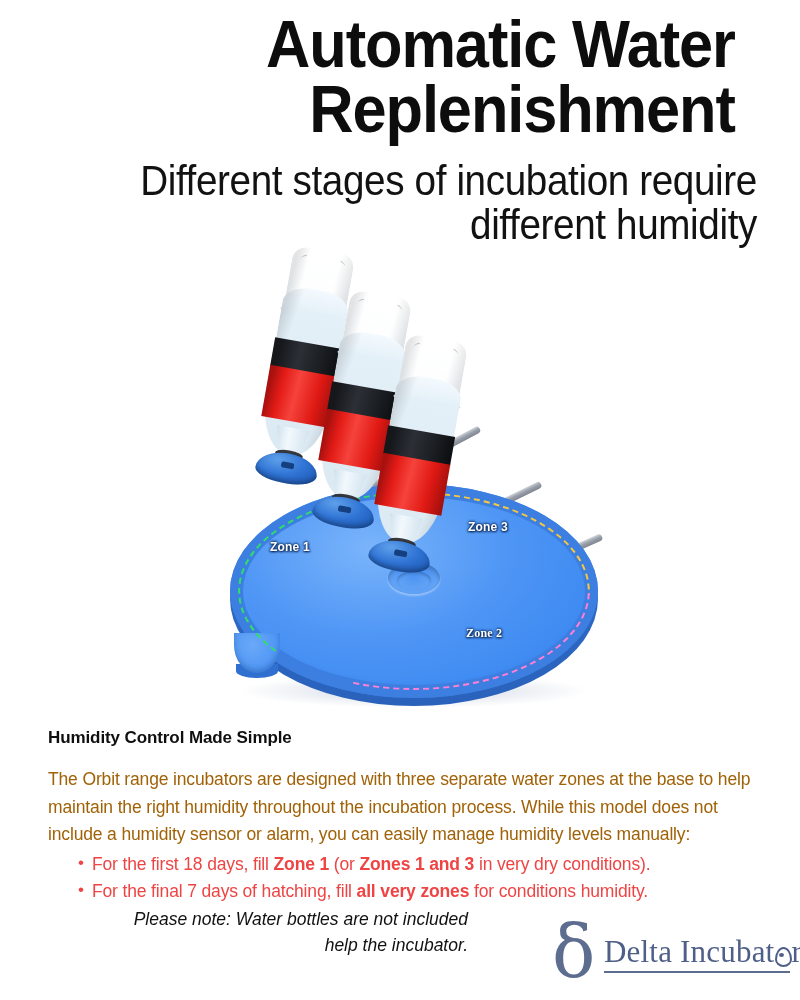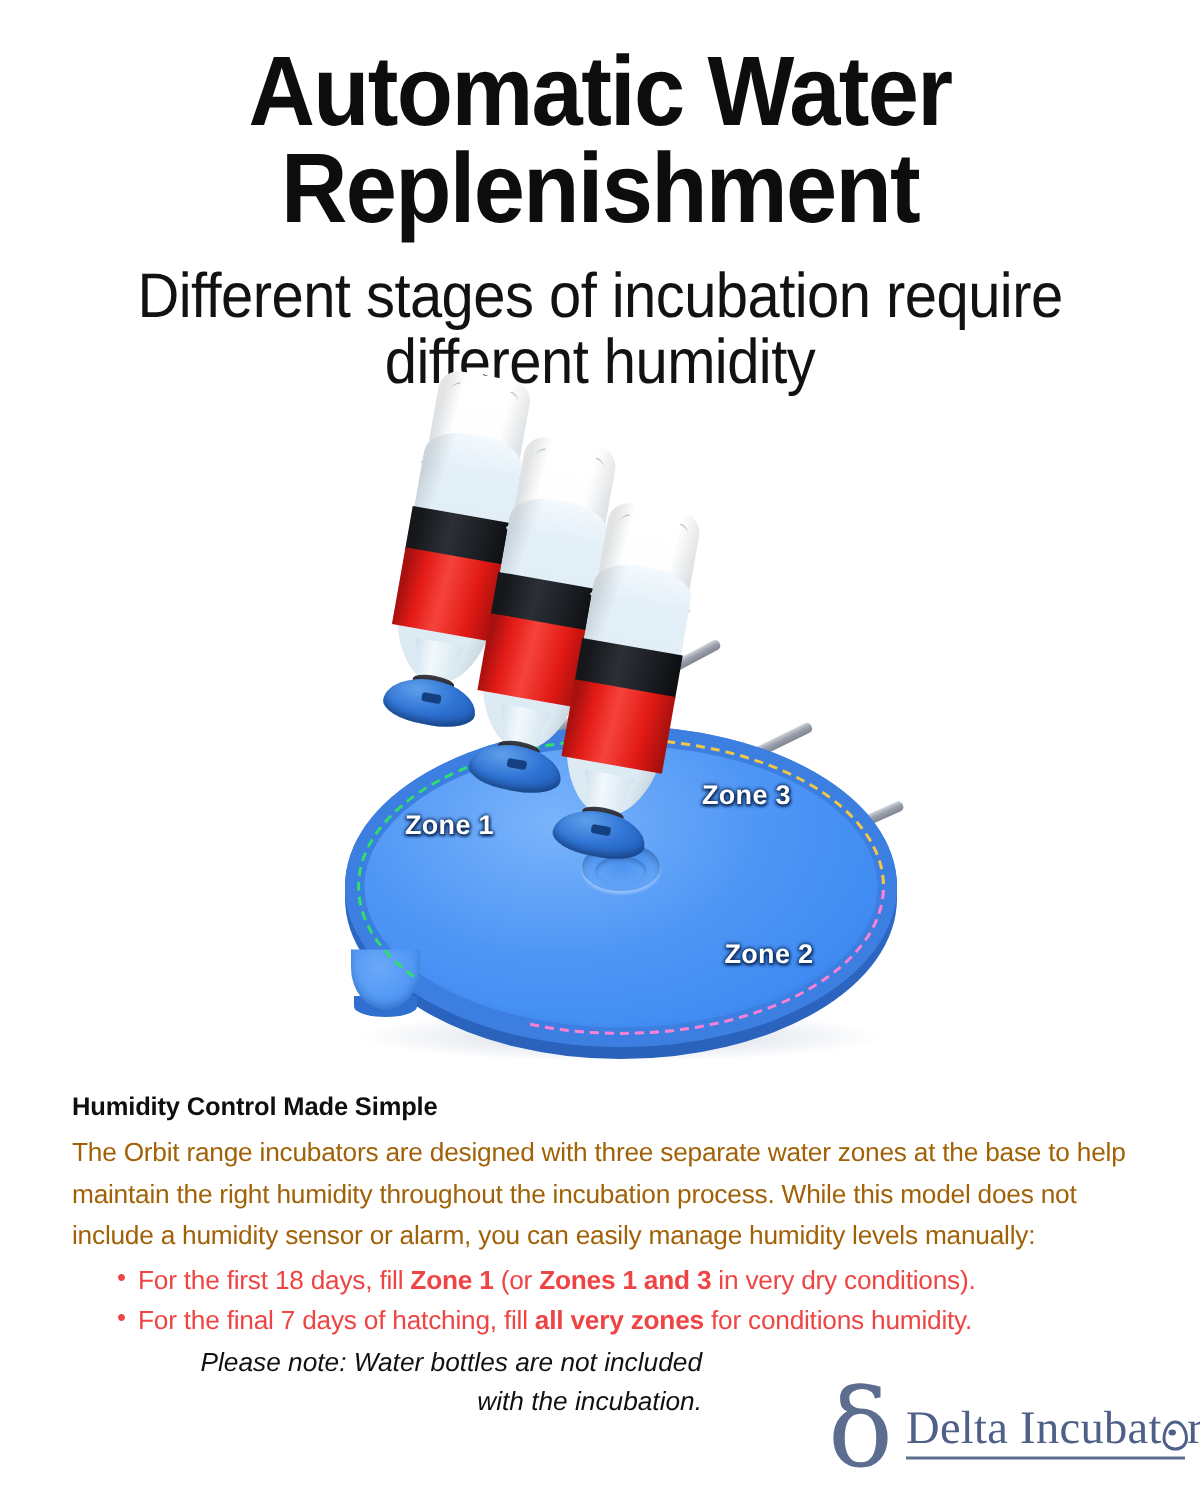--- a/index.html
+++ b/index.html
@@ -6,21 +6,21 @@
   body {
     width: 800px; height: 1000px;
     background: #ffffff;
     font-family: "Liberation Sans", sans-serif;
     color: #111111;
     overflow: hidden;
     position: relative;
   }
 
   
-  .header { padding-top: 28px; text-align: center; }
+  .header { padding-top: 12px; text-align: right; }
   .title {
     font-size: 66px;
     font-weight: bold;
     line-height: 0.99;
     letter-spacing: -1.2px;
     color: #0d0d0d;
     padding: 0 40px;
     transform: scaleX(0.93);
   }
   .subtitle {
@@ -169,31 +169,31 @@
     border-radius: 0 0 50% 50% / 0 0 70% 70%;
     box-shadow: inset 0 -3px 5px rgba(20,60,120,.3);
   }
   .notch-side {
     position: absolute; left: 8px; top: 186px; width: 42px; height: 14px;
     background: #2f6fd0; border-radius: 0 0 50% 50%;
   }
 
   .zone-label {
     position: absolute;
-    font-size: 18px; font-weight: bold; color: #ffffff;
+    font-size: 12px; font-weight: bold; color: #ffffff;
     letter-spacing: .2px;
     text-shadow: 0 0 3px rgba(10,40,90,.95), 1px 1px 2px rgba(10,40,90,.9),
                  -1px 1px 2px rgba(10,40,90,.6), 0 -1px 2px rgba(10,40,90,.6);
     white-space: nowrap;
   }
 
   
   .content { position: absolute; left: 48px; top: 728px; width: 716px; }
   .content h2 {
-    margin: 0 0 7px 0;
+    margin: 0 0 18px 0;
     font-size: 17px; font-weight: bold; color: #0f0f0f;
     letter-spacing: -.1px;
   }
   .content p {
     margin: 0; font-size: 17.5px; line-height: 1.58; color: #a16207;
     letter-spacing: -.15px;
   }
   .bullets { margin: 2px 0 0 0; padding-left: 30px; list-style: none; }
   .bullets li {
     font-size: 17.5px; line-height: 1.55; color: #ef4444;
@@ -278,21 +278,21 @@
                 border-top-color:#f5c842; border-right-color:#f5c842;
                 clip-path: polygon(56% 0, 100% 0, 100% 52%, 72% 44%);"></div>
     <div class="dash-ring" style="left:10px; top:14px; width:352px; height:198px;
                 border-right-color:#ff7fd4; border-bottom-color:#ff7fd4;
                 clip-path: polygon(100% 50%, 100% 100%, 28% 100%, 60% 70%);"></div>
 
     <div class="hub"></div>
 
     <div class="zone-label" style="left:42px; top:62px;">Zone 1</div>
     <div class="zone-label" style="left:240px; top:42px;">Zone 3</div>
-    <div class="zone-label" style="left:255px; top:148px;">Zone 2</div>
+    <div class="zone-label" style="left:238px; top:148px;font-family:Liberation Serif, serif;">Zone 2</div>
   </div>
 
   <div class="bottle" style="left:239px; top:10px; width:90px; height:205px; transform:rotate(10deg);">
     <div class="base-top"></div>
     <div class="water"></div>
     <div class="body"></div>
     <div class="label-black"></div>
     <div class="label-red"></div>
     <div class="neck"></div>
     <div class="neckring"></div>
@@ -330,21 +330,21 @@
     <li>
       <span>For the first 18 days, fill </span><b>Zone 1</b><span> (or </span><b>Zones 1 and 3</b><span> in very dry conditions).</span>
     </li>
     <li>
       <span>For the final 7 days of hatching, fill </span><b>all very zones</b><span> for conditions humidity.</span>
     </li>
   </ul>
 
   <div class="note">
     <div>Please note: Water bottles are not included</div>
-    <div>with the incubation.</div>
+    <div>help the incubator.</div>
   </div>
 </div>
 
 <div class="logo">
   <div class="logo-delta">δ</div>
   <div class="logo-text"><span>Delta Incubat</span><span class="egg-o"></span><span>rs</span></div>
   <div class="logo-rule"></div>
 </div>
 
 </body></html>

